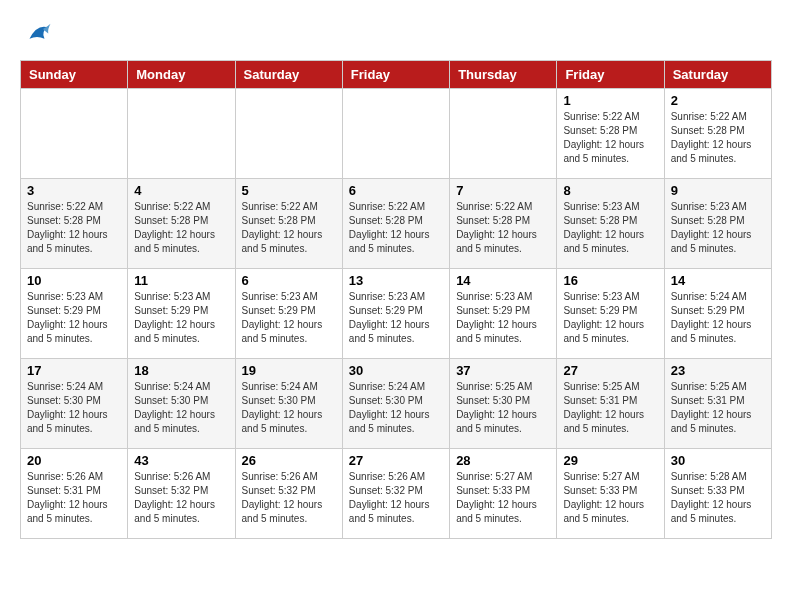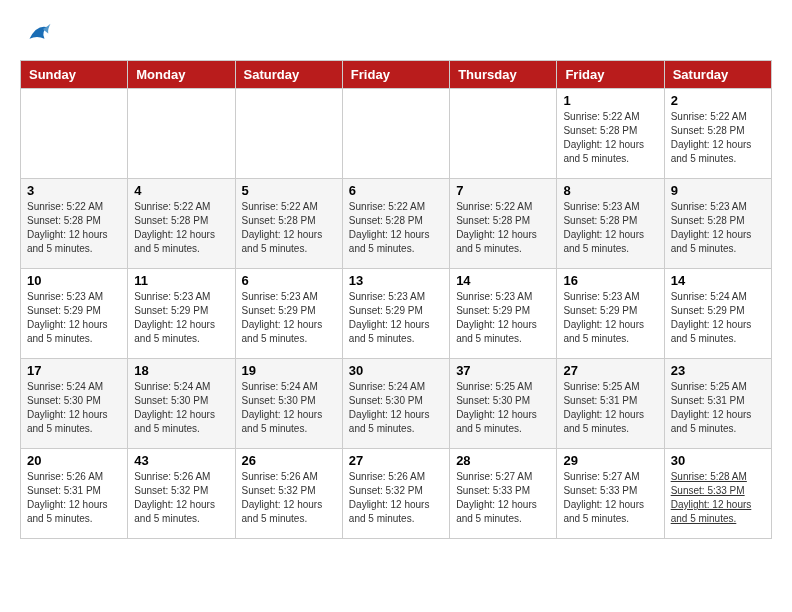--- a/index.html
+++ b/index.html
@@ -302,19 +302,19 @@
 Daylight: 12 hours and 5 minutes.</div>
         </td>
         <td>
           <div class="day-number">29</div>
           <div class="day-info" style="white-space: pre-line;">Sunrise: 5:27 AM
 Sunset: 5:33 PM
 Daylight: 12 hours and 5 minutes.</div>
         </td>
         <td>
           <div class="day-number">30</div>
-          <div class="day-info" style="white-space: pre-line; text-decoration: underline;">Sunrise: 5:28 AM
+          <div class="day-info" style="white-space: pre-line;">Sunrise: 5:28 AM
 Sunset: 5:33 PM
 Daylight: 12 hours and 5 minutes.</div>
         </td>
       </tr>
     </tbody>
 </table>
 
 </body></html>

